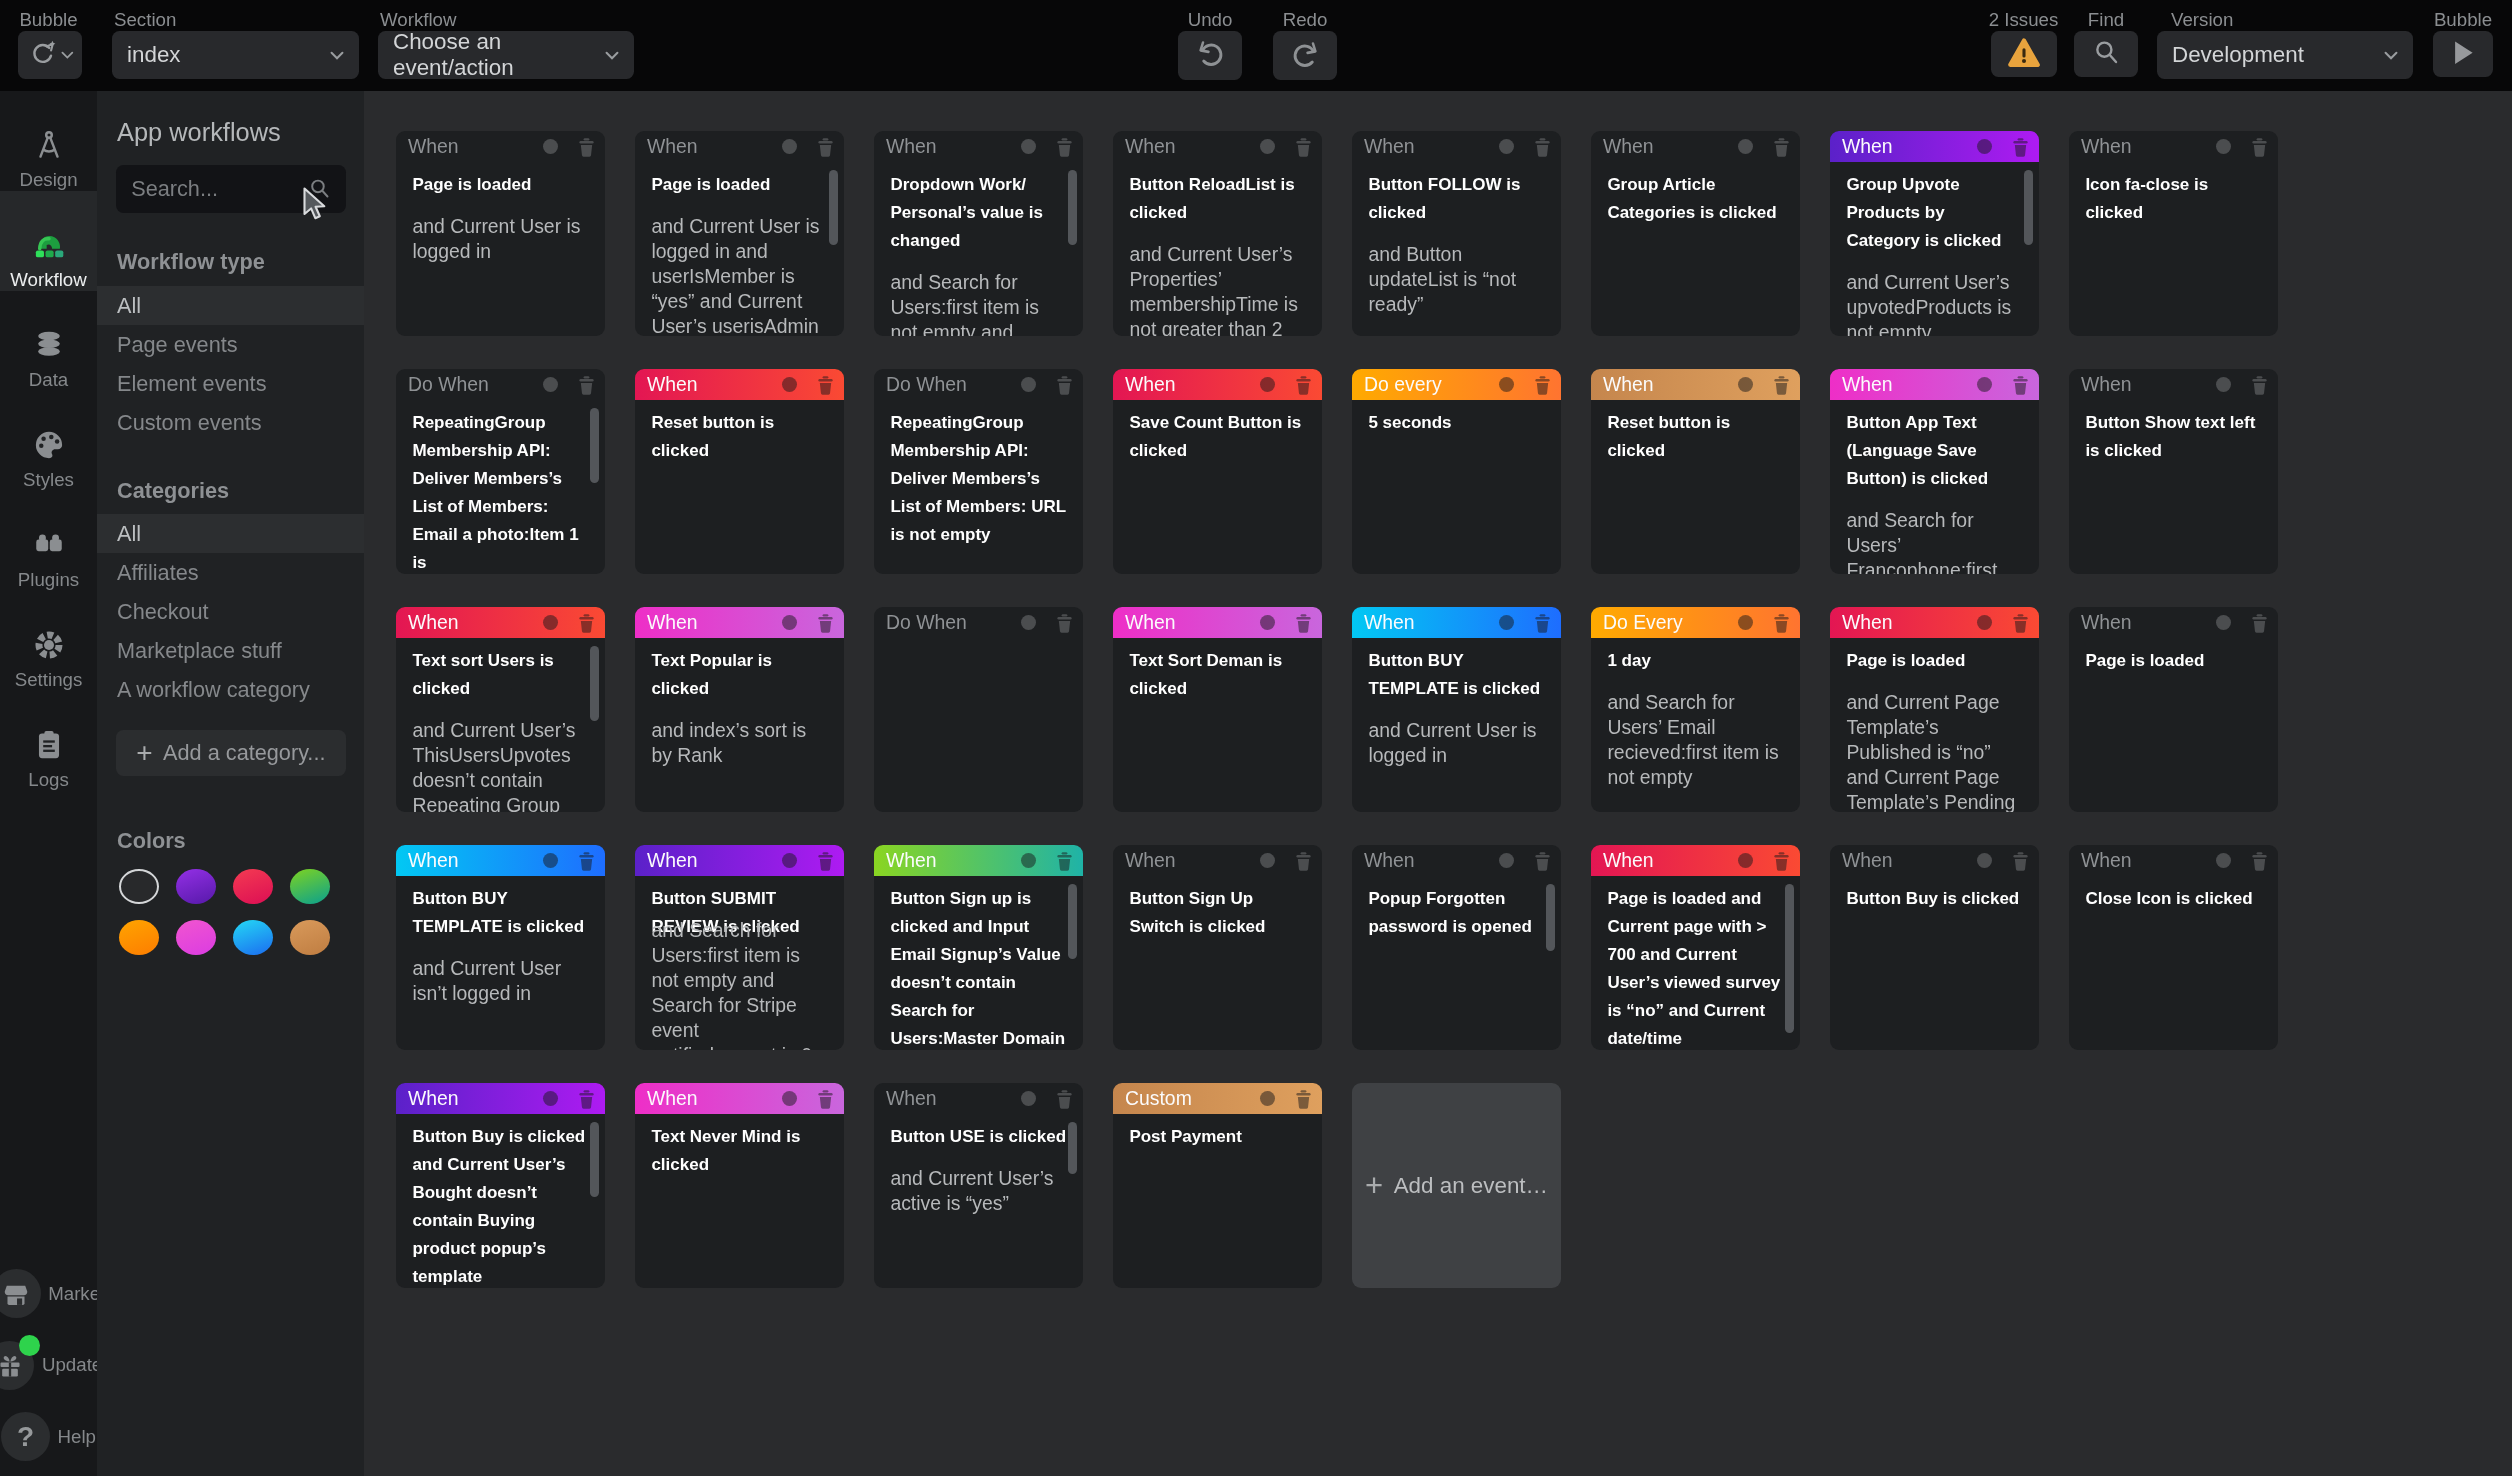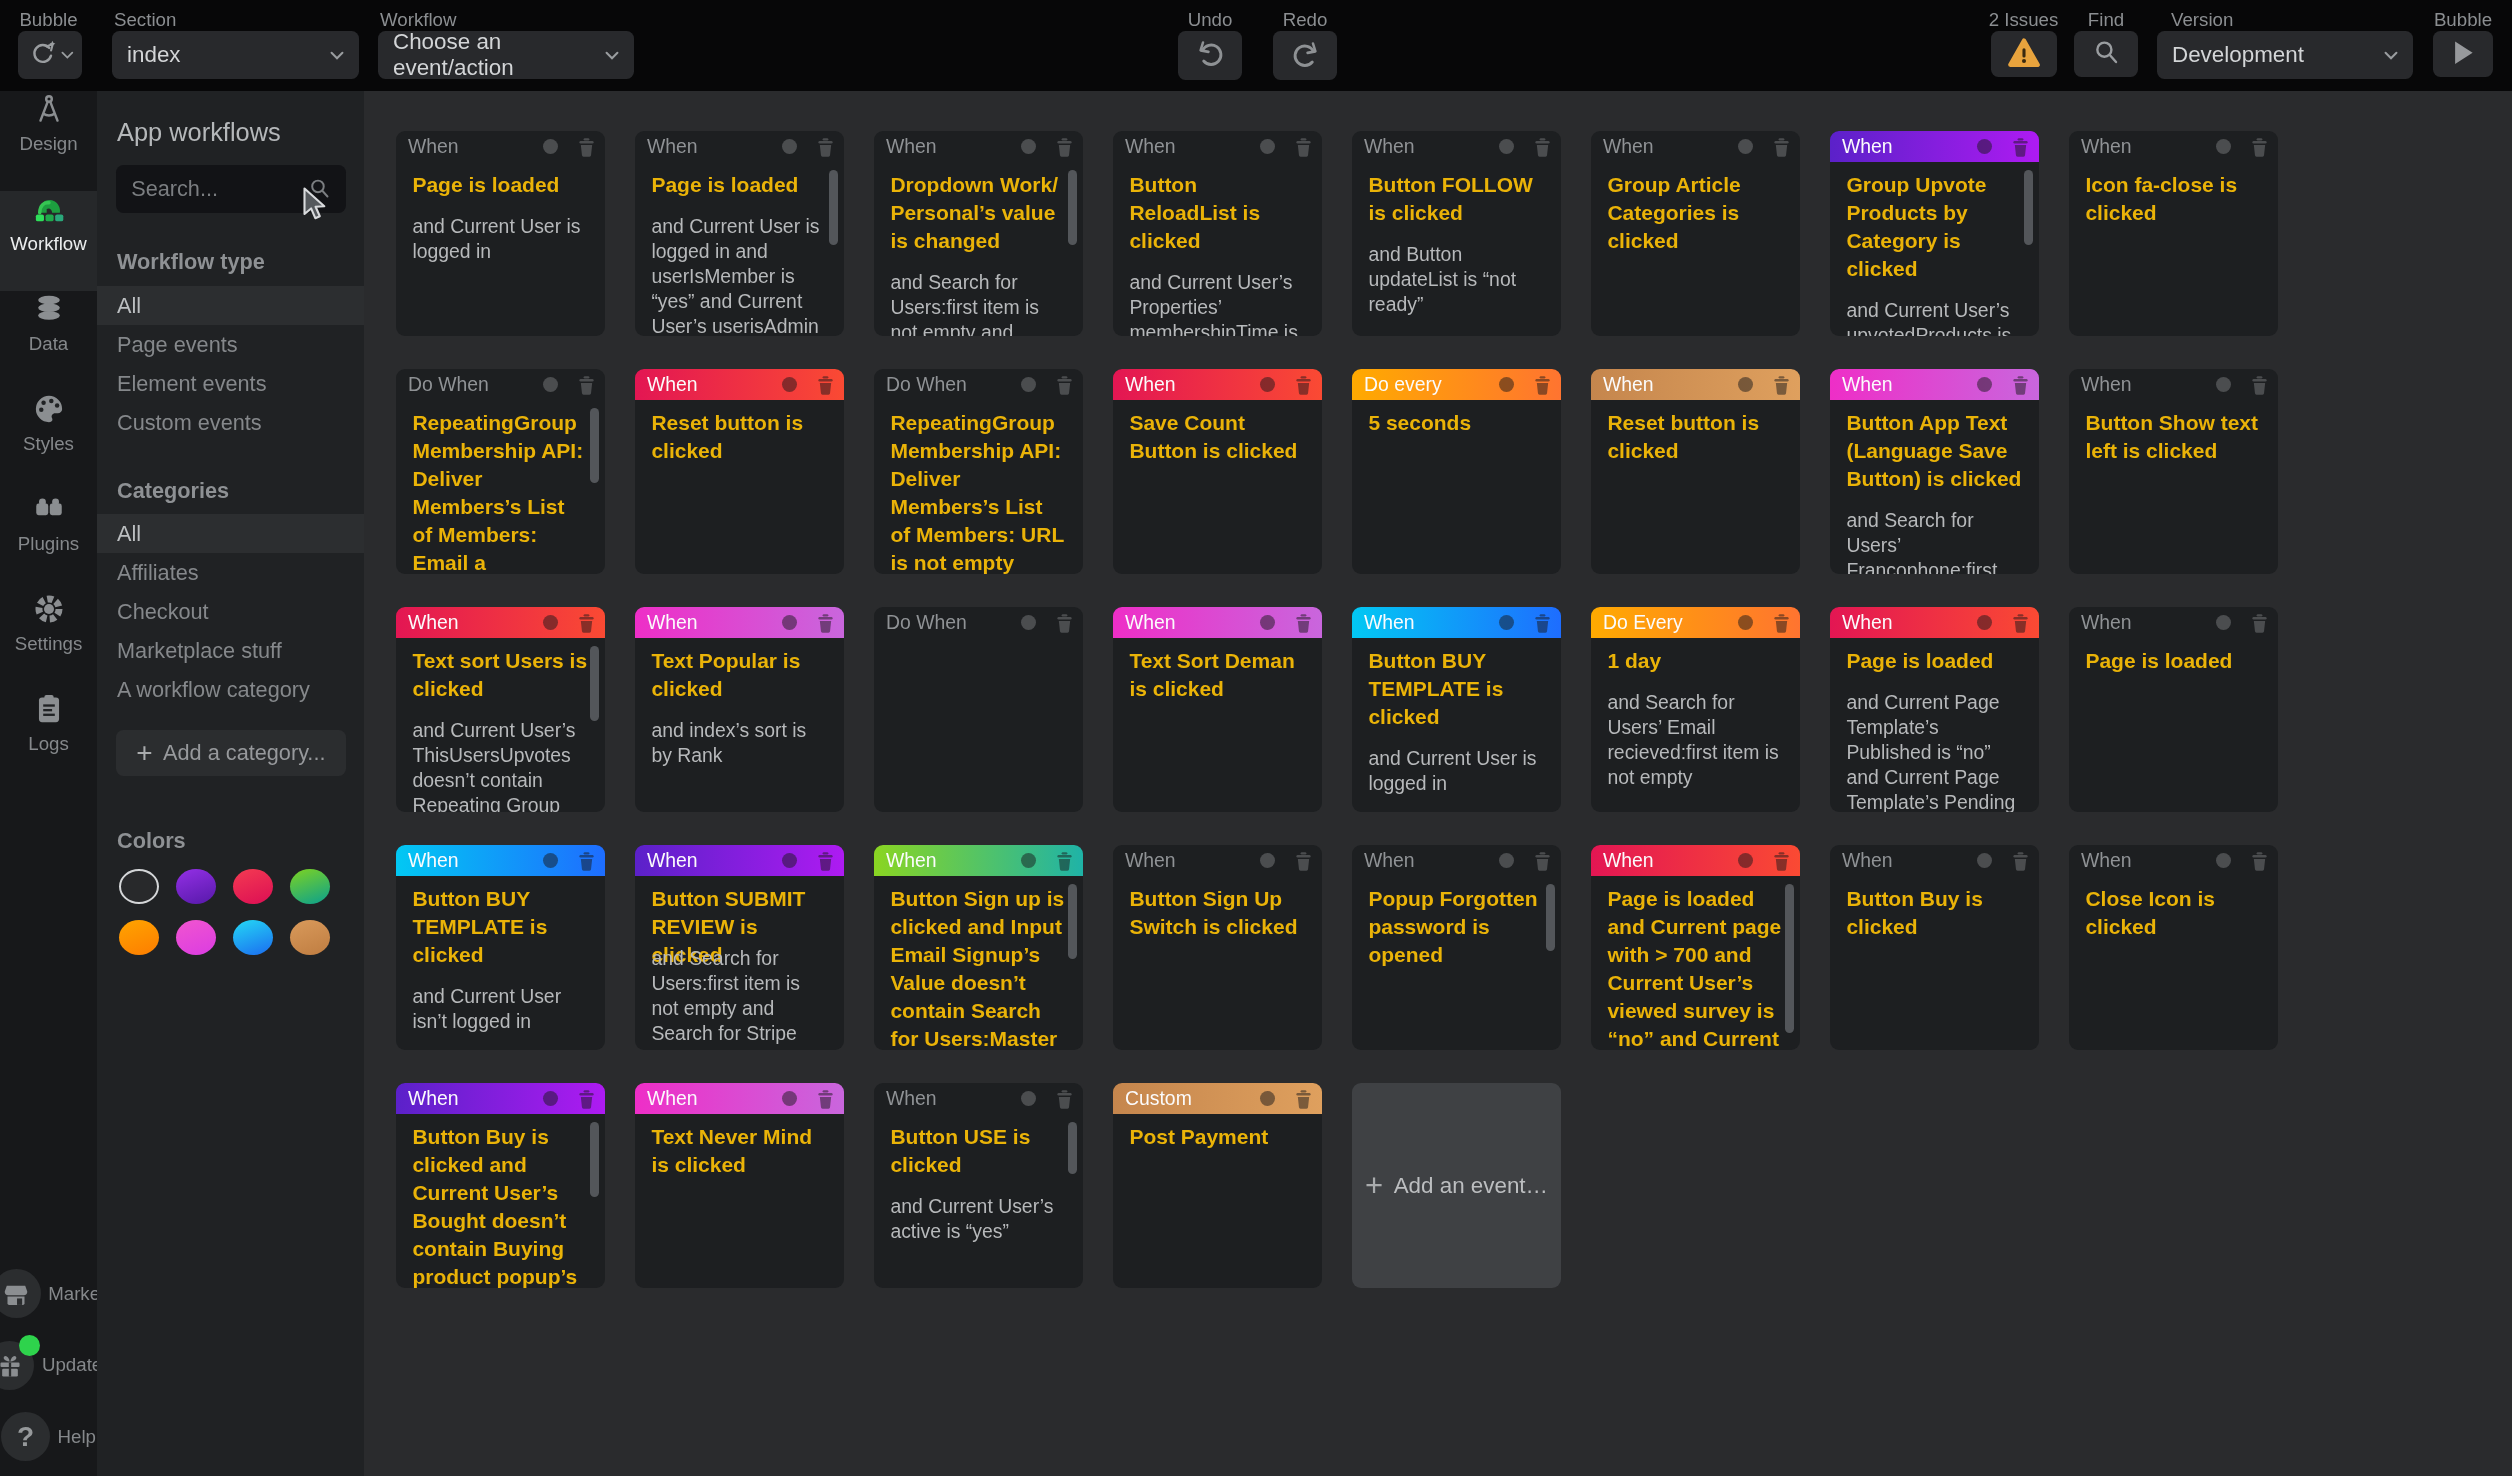--- a/index.html
+++ b/index.html
@@ -9,21 +9,21 @@
   .topbar{position:absolute;top:0;left:0;width:2512px;height:91px;background:#070708;z-index:5}
   .tb-label{position:absolute;top:9px;font-size:18.7px;color:#8b8e91;white-space:nowrap}
   .tb-label.c{text-align:center}
   .tb-ctrl{position:absolute;top:31px;height:48px;background:#28292c;border-radius:7.5px;display:flex;align-items:center;box-sizing:border-box;cursor:pointer}
   .tb-select{justify-content:space-between;padding:0 15px;font-size:22.4px;color:#d3d5d7}
   .tb-btn{justify-content:center}
   .chev svg{display:block}
 
   
   .sidebar{position:absolute;top:91px;left:0;width:97px;height:1385px;background:#17181a}
-  .side-item{height:100px;display:flex;flex-direction:column;align-items:center;justify-content:flex-start;gap:6px;cursor:pointer}
+  .side-item{height:100px;display:flex;flex-direction:column;align-items:center;justify-content:flex-end;gap:6px;cursor:pointer}
   .side-item.active{background:#26282a}
   .side-icon{color:#8b8e91;height:36px;display:flex;align-items:center}
   .side-icon svg{width:34px;height:34px}
   .side-label{font-size:18.7px;color:#85888b}
   .side-item.active .side-label{color:#eceeef}
   .side-bottom{position:absolute;bottom:15px;left:0;width:97px;display:flex;flex-direction:column;align-items:center;gap:22.4px}
   .circle-item{display:flex;flex-direction:row;align-items:center;gap:7.5px;cursor:pointer}
   .circle-btn{width:49px;height:49px;border-radius:50%;background:#2b2d2f;display:flex;align-items:center;justify-content:center;position:relative;color:#8b8e91}
   .circle-btn svg{width:30px;height:30px}
   .badge{position:absolute;top:-6px;right:-6px;width:21px;height:21px;border-radius:50%;background:#2ed34c}
@@ -50,21 +50,21 @@
   .card{width:209px;height:205px;background:#1d1f21;border-radius:9px;overflow:hidden;position:relative;cursor:pointer}
   .card-header{height:31px;display:flex;align-items:center;padding:0 10.5px 0 12px;gap:20px}
   .hdr-label{flex:1;font-size:19.4px;color:#8f9295;white-space:nowrap}
   .card.grad .hdr-label{color:#fbfbfc}
   .dot{width:15px;height:15px;border-radius:50%;background:#4b4d4f;flex:none;cursor:pointer}
   .trash{flex:none;cursor:pointer;display:flex}
   .trash svg{width:17px;height:20px;fill:#4b4d4f}
   .card.grad .dot{background:rgba(24,24,26,.5)}
   .card.grad .trash svg{fill:rgba(24,24,26,.5)}
   .card-body{padding:6px 16.4px 0}
-  .card-title{font-size:21px;line-height:28px;font-weight:700;color:#eab308;margin-top:3px;word-wrap:break-word}
+  .card-title{font-size:17px;line-height:28px;font-weight:700;color:#ffffff;margin-top:3px;word-wrap:break-word}
   .card-cond{font-size:19.4px;line-height:25px;color:#b7b9bb;margin-top:15px;word-wrap:break-word}
   .card.cond-overlap .card-cond{margin-top:-23px}
   .card-sb{position:absolute;right:6px;top:39px;width:9px;border-radius:4.5px;background:#53565a}
   .add-card{width:209px;height:205px;background:#3f4144;border-radius:9px;display:flex;align-items:center;justify-content:center;gap:10.5px;color:#bcbec0;font-size:22.4px;cursor:pointer}
   .add-card .plus{font-size:31px;font-weight:400;color:#a9abad}
 
   .cursor{position:absolute;left:300px;top:187px;z-index:50;pointer-events:none}
 </style>
 </head>
 <body>

